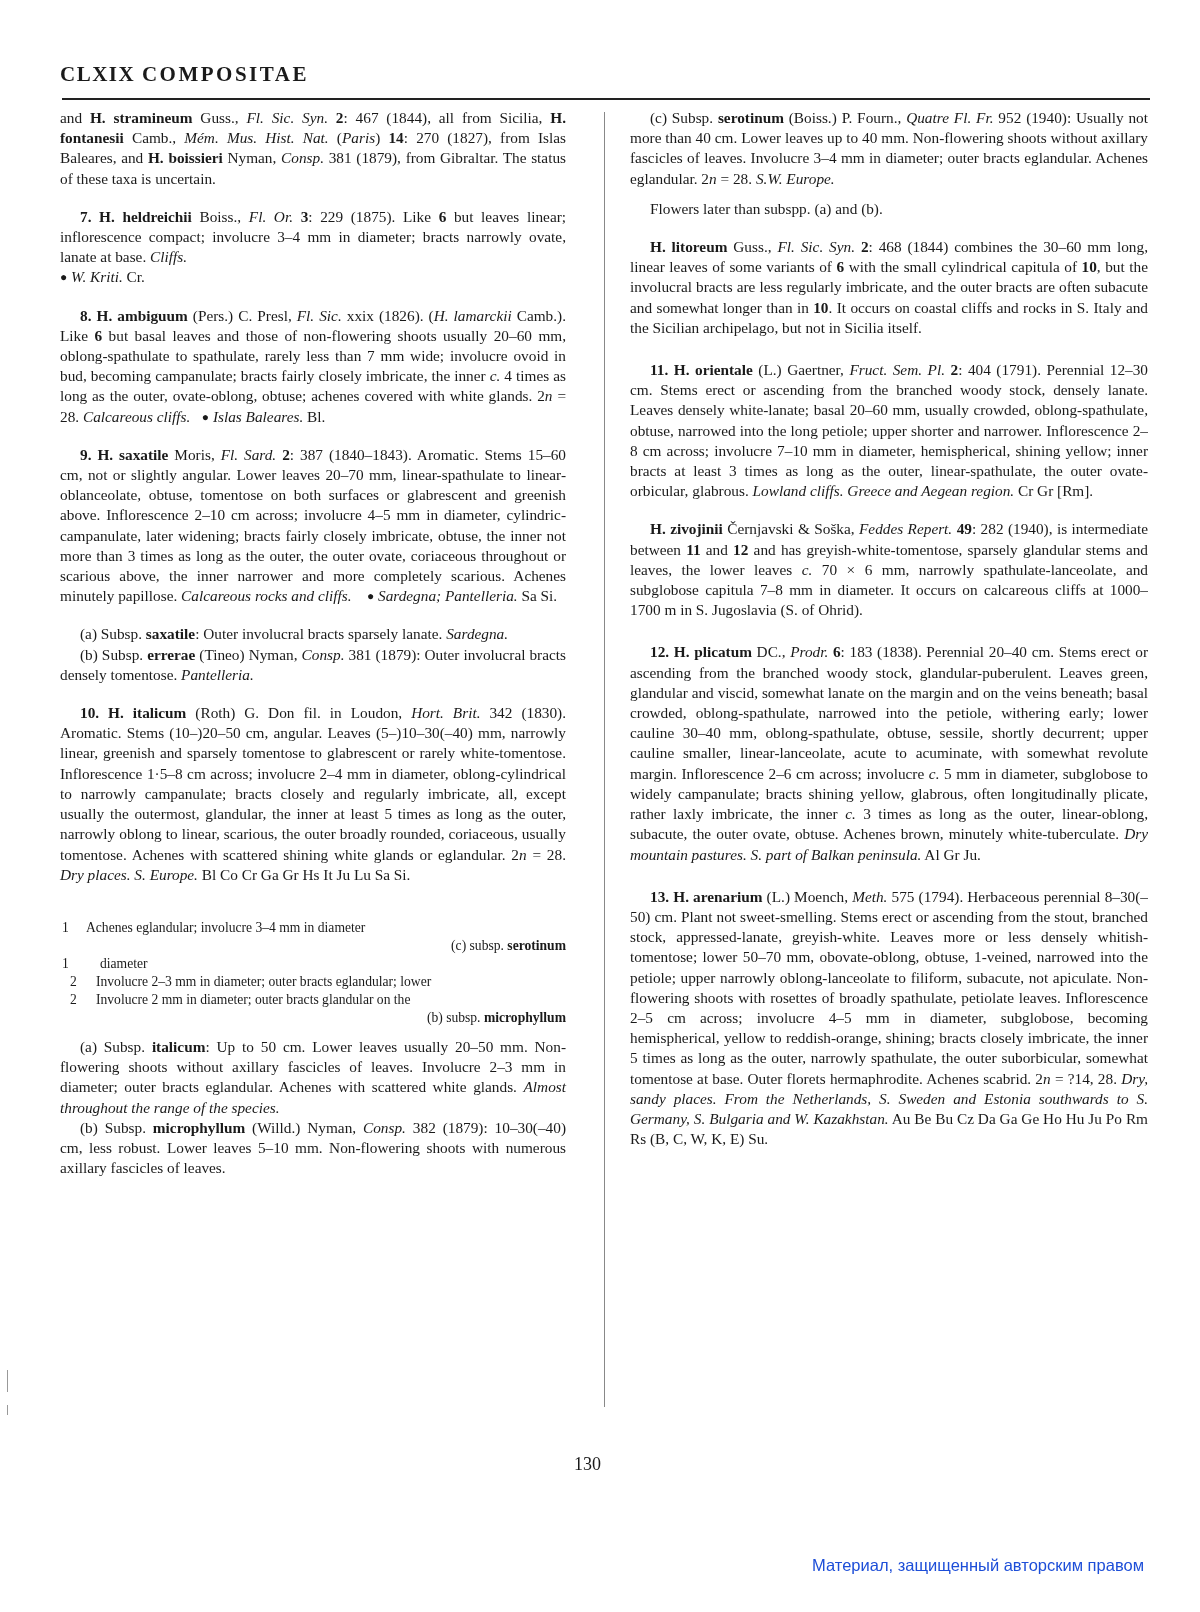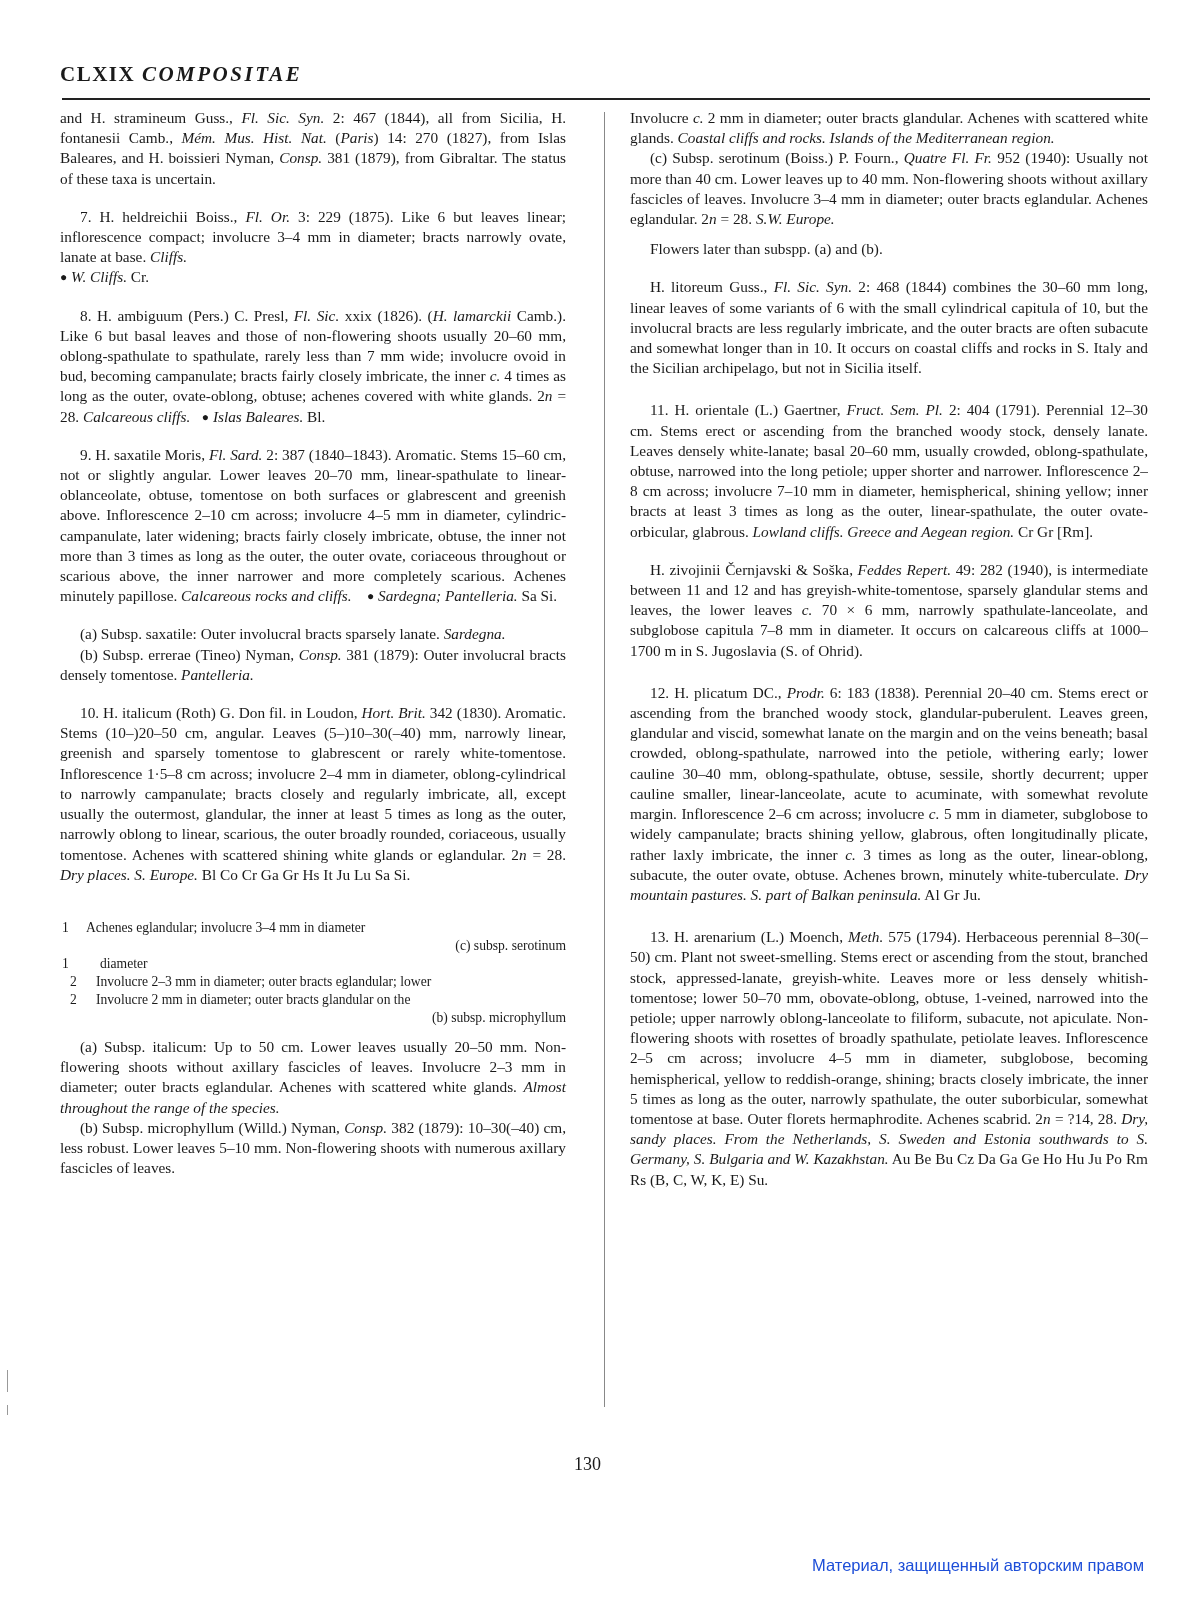--- a/index.html
+++ b/index.html
@@ -5,41 +5,41 @@
   html, body { margin: 0; padding: 0; background: #ffffff; }
   body {
     width: 1200px; height: 1612px; position: relative; overflow: hidden;
     font-family: "Liberation Serif", "DejaVu Serif", serif;
     color: #1a1a1a;
   }
   .running-head {
     position: absolute; left: 60px; top: 62px;
     font-size: 21px; font-weight: bold; letter-spacing: 1.5px;
   }
-  .running-head .it { font-style: italic; letter-spacing: 2.5px; }
+  .running-head .it { letter-spacing: 2.5px; }
   .head-rule {
     position: absolute; left: 62px; top: 98px; width: 1088px; height: 0;
     border-top: 2px solid #222;
   }
   .col {
     position: absolute; top: 108px;
     font-size: 15.3px; line-height: 20.2px; text-align: justify;
     hyphens: manual;
   }
   .col-left { left: 60px; width: 506px; }
   .col-right { left: 630px; width: 518px; }
   .col-divider {
     position: absolute; left: 604px; top: 112px; width: 0; height: 1295px;
     border-left: 1px solid #888;
   }
   p { margin: 0; text-indent: 20px; }
   p.noind { text-indent: 0; }
   .gap { height: 18px; }
   .gap-s { height: 10px; }
-  b { font-weight: normal; }
+  b { font-weight: bold; }
   i { }
   .key { font-size: 13.6px; line-height: 18px; text-align: left; }
   .key-row { position: relative; padding-left: 26px; }
   .key-row.l2 { padding-left: 36px; }
   .key-num { position: absolute; left: 2px; top: 0; }
   .key-row.l2 .key-num { left: 10px; }
   .key-cont { padding-left: 14px; }
   .key-res { text-align: right; }
   .key-line { display: flex; justify-content: space-between; }
   .page-number {
@@ -66,21 +66,21 @@
 
 <div class="margin-mark" style="top:1370px;height:22px;"></div>
 <div class="margin-mark" style="top:1405px;height:10px;"></div>
 
 <div class="col col-left">
 
   <p class="noind"><span>and </span><b>H. stramineum</b><span> Guss., </span><i>Fl. Sic. Syn.</i><span> </span><b>2</b><span>: 467 (1844), all from Sicilia, </span><b>H. fontanesii</b><span> Camb., </span><i>Mém. Mus. Hist. Nat.</i><span> (</span><i>Paris</i><span>) </span><b>14</b><span>: 270 (1827), from Islas Baleares, and </span><b>H. boissieri</b><span> Nyman, </span><i>Consp.</i><span> 381 (1879), from Gibraltar. The status of these taxa is uncertain.</span></p>
 
   <div class="gap"></div>
 
-  <p><b>7. </b><b>H. heldreichii</b><span> Boiss., </span><i>Fl. Or.</i><span> </span><b>3</b><span>: 229 (1875).  Like </span><b>6</b><span> but leaves linear; inflorescence compact; involucre 3–4 mm in diameter; bracts narrowly ovate, lanate at base.  </span><i>Cliffs.</i><br><span class="bullet">●</span> <i>W. Cliffs.</i><span>  Cr.</span></p>
+  <p><b>7. </b><b>H. heldreichii</b><span> Boiss., </span><i>Fl. Or.</i><span> </span><b>3</b><span>: 229 (1875).  Like </span><b>6</b><span> but leaves linear; inflorescence compact; involucre 3–4 mm in diameter; bracts narrowly ovate, lanate at base.  </span><i>Cliffs.</i><br><span class="bullet">●</span> <i>W. Kriti.</i><span>  Cr.</span></p>
 
   <div class="gap"></div>
 
   <p><b>8. </b><b>H. ambiguum</b><span> (Pers.) C. Presl, </span><i>Fl. Sic.</i><span> xxix (1826). (</span><i>H. lamarckii</i><span> Camb.).  Like </span><b>6</b><span> but basal leaves and those of non-flowering shoots usually 20–60 mm, oblong-spathulate to spathulate, rarely less than 7 mm wide; involucre ovoid in bud, becoming campanulate; bracts fairly closely imbricate, the inner </span><i>c.</i><span> 4 times as long as the outer, ovate-oblong, obtuse; achenes covered with white glands.  2</span><i>n</i><span> = 28.  </span><i>Calcareous cliffs.</i>&nbsp;&nbsp; <span class="bullet">●</span> <i>Islas Baleares.</i><span>  Bl.</span></p>
 
   <div class="gap"></div>
 
   <p><b>9. </b><b>H. saxatile</b><span> Moris, </span><i>Fl. Sard.</i><span> </span><b>2</b><span>: 387 (1840–1843).  Aromatic. Stems 15–60 cm, not or slightly angular.  Lower leaves 20–70 mm, linear-spathulate to linear-oblanceolate, obtuse, tomentose on both surfaces or glabrescent and greenish above.  Inflorescence 2–10 cm across; involucre 4–5 mm in diameter, cylindric-campanulate, later widening; bracts fairly closely imbricate, obtuse, the inner not more than 3 times as long as the outer, the outer ovate, coriaceous throughout or scarious above, the inner narrower and more completely scarious.  Achenes minutely papillose.  </span><i>Calcareous rocks and cliffs.</i>&nbsp;&nbsp;&nbsp; <span class="bullet">●</span> <i>Sardegna; Pantelleria.</i><span> Sa Si.</span></p>
 
   <div class="gap"></div>
@@ -118,21 +118,20 @@
   <div class="gap-s"></div>
 
   <p><span>(a) Subsp. </span><b>italicum</b><span>: Up to 50 cm.  Lower leaves usually 20–50 mm.  Non-flowering shoots without axillary fascicles of leaves.  Involucre 2–3 mm in diameter; outer bracts eglandular. Achenes with scattered white glands.  </span><i>Almost throughout the range of the species.</i></p>
   <p><span>(b) Subsp. </span><b>microphyllum</b><span> (Willd.) Nyman, </span><i>Consp.</i><span> 382 (1879): 10–30(–40) cm, less robust.  Lower leaves 5–10 mm.  Non-flowering shoots with numerous axillary fascicles of leaves.</span></p>
 </div>
 
 <div class="col-divider"></div>
 
 <div class="col col-right">
 
-  <p class="noind"><span>Involucre </span><i>c.</i><span> 2 mm in diameter; outer bracts glandular.  Achenes with scattered white glands.  </span><i>Coastal cliffs and rocks.  Islands of the Mediterranean region.</i></p>
 
   <p><span>(c) Subsp. </span><b>serotinum</b><span> (Boiss.) P. Fourn., </span><i>Quatre Fl. Fr.</i><span> 952 (1940): Usually not more than 40 cm.  Lower leaves up to 40 mm. Non-flowering shoots without axillary fascicles of leaves. Involucre 3–4 mm in diameter; outer bracts eglandular.  Achenes eglandular.  2</span><i>n</i><span> = 28.  </span><i>S.W. Europe.</i></p>
 
   <div class="gap-s"></div>
 
   <p>Flowers later than subspp. (a) and (b).</p>
 
   <div class="gap"></div>
 
   <p><b>H. litoreum</b><span> Guss., </span><i>Fl. Sic. Syn.</i><span> </span><b>2</b><span>: 468 (1844) combines the 30–60 mm long, linear leaves of some variants of </span><b>6</b><span> with the small cylindrical capitula of </span><b>10</b><span>, but the involucral bracts are less regularly imbricate, and the outer bracts are often subacute and somewhat longer than in </span><b>10</b><span>.  It occurs on coastal cliffs and rocks in S. Italy and the Sicilian archipelago, but not in Sicilia itself.</span></p>

